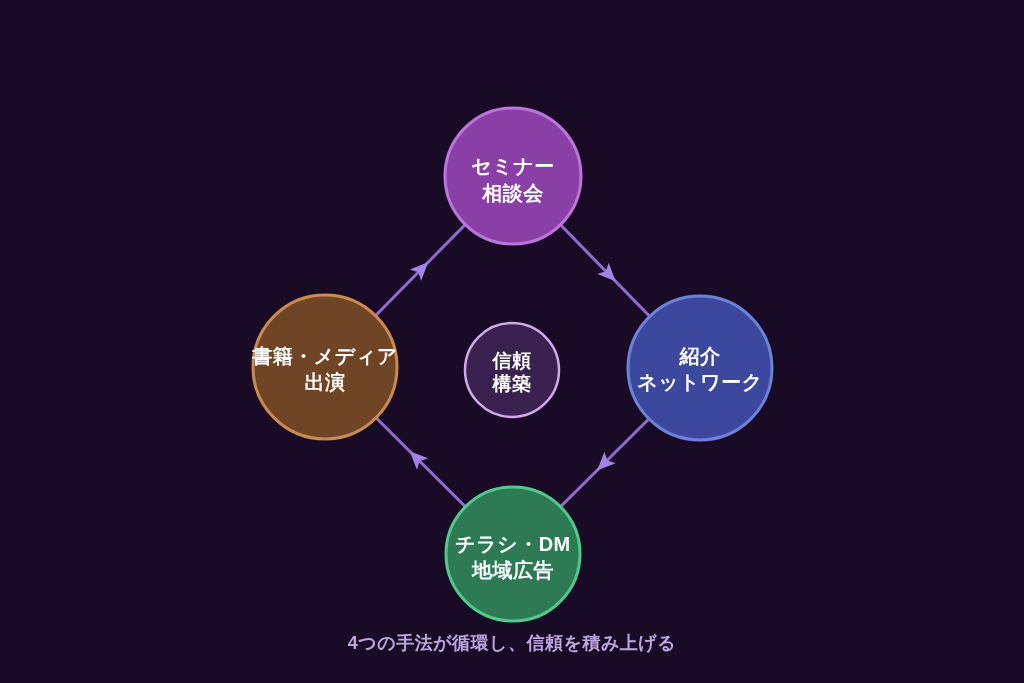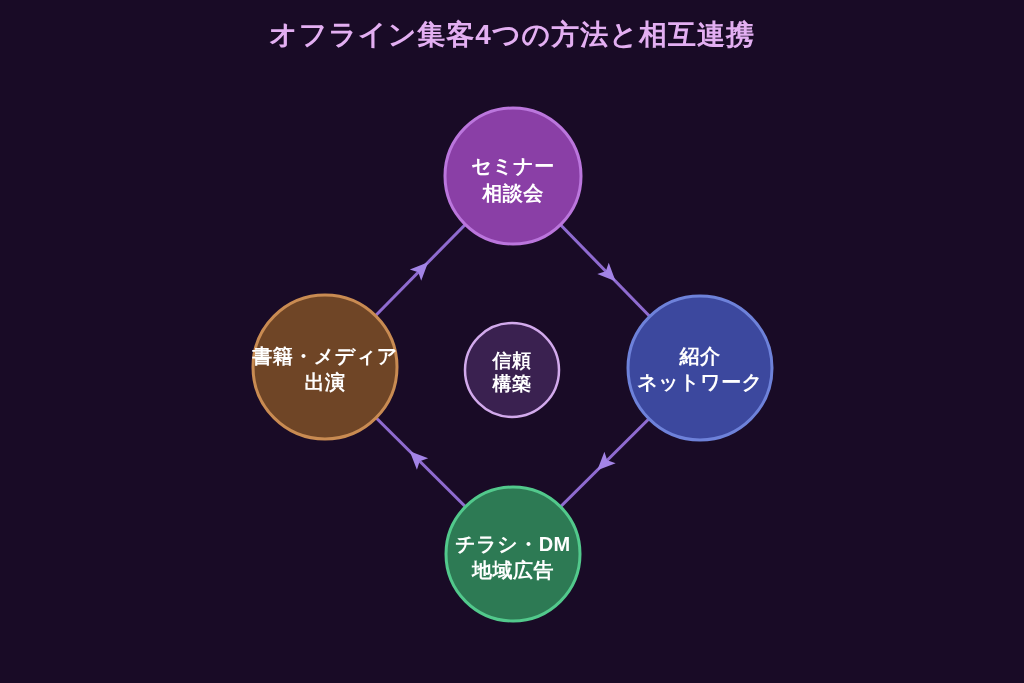--- a/index.html
+++ b/index.html
@@ -65,21 +65,20 @@
     letter-spacing: 0.5px;
   }
   svg.diagram text.lbl { font-size: 20px; }
   svg.diagram text.lbl-hub { font-size: 19px; }
 </style>
 </head>
 <body>
 
 <div class="stage">
 
-  <div class="title">オフライン集客4つの方法と相互連携</div>
 
   <svg class="diagram" viewBox="0 0 1024 683">
 
     <g>
       <line x1="325" y1="367" x2="513" y2="176" stroke="#8f6bd0"></line>
       <line x1="513" y1="176" x2="700" y2="368" stroke="#8f6bd0"></line>
       <line x1="700" y1="368" x2="513" y2="554" stroke="#8f6bd0"></line>
       <line x1="513" y1="554" x2="325" y2="367" stroke="#8f6bd0"></line>
     </g>
 
@@ -115,14 +114,15 @@
     </g>
 
     <g>
       <circle class="hub" cx="512" cy="370" r="47" fill="#3a2150" stroke="#d2aaec"></circle>
       <text class="lbl-hub" x="512" y="360">信頼</text>
       <text class="lbl-hub" x="512" y="383">構築</text>
     </g>
 
   </svg>
 
+  <div class="caption">4つの手法が循環し、信頼を積み上げる</div>
 
 </div>
 
 </body></html>

